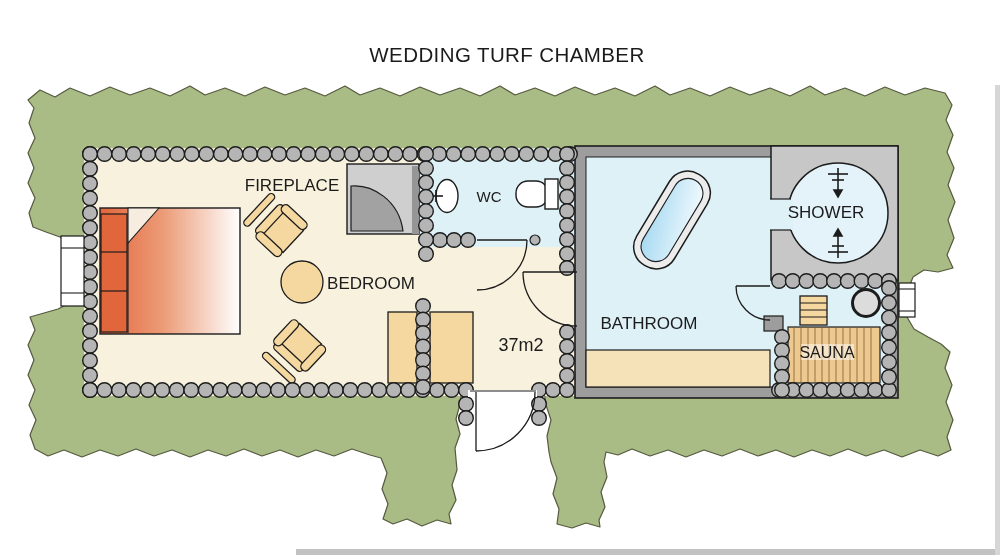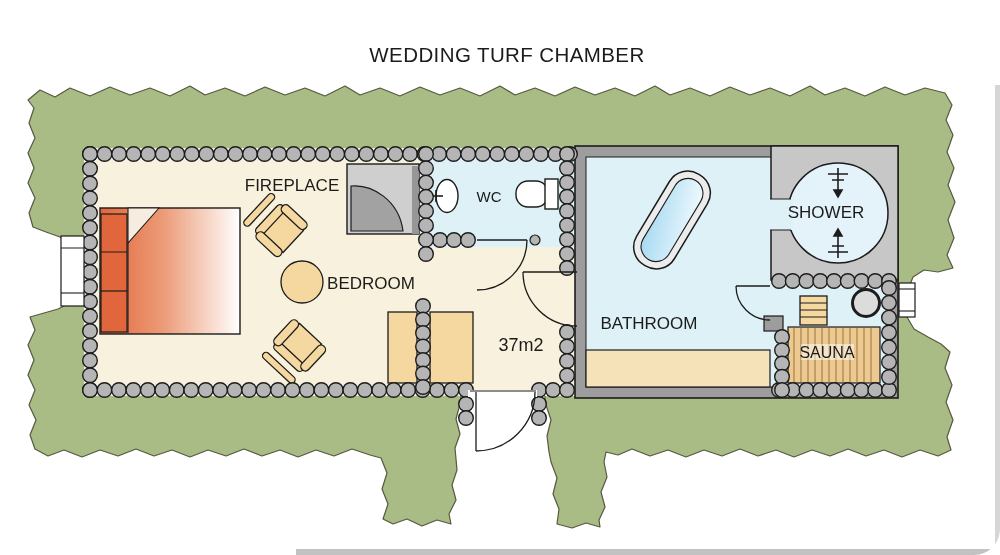--- a/index.html
+++ b/index.html
@@ -1,16 +1,16 @@
 <!DOCTYPE html>
 <html><head>
 <meta charset="utf-8">
 <style>
   html,body{margin:0;padding:0;background:#ffffff;}
-  .stage{position:relative;width:1000px;height:555px;background:#fff;overflow:hidden;border-radius:26px;}
+  .stage{position:relative;width:1000px;height:555px;background:#fff;overflow:hidden;}
   .lbl{font-family:"Liberation Sans","DejaVu Sans",sans-serif;fill:#1b1b1b;}
   .title-lbl{font-size:20.5px;letter-spacing:0.4px;}
   .room-lbl{font-size:17px;}
   .small-lbl{font-size:15px;}
   .area-lbl{font-size:18px;}
   .sauna-lbl{font-size:16px;}
 </style>
 </head>
 <body>
 

